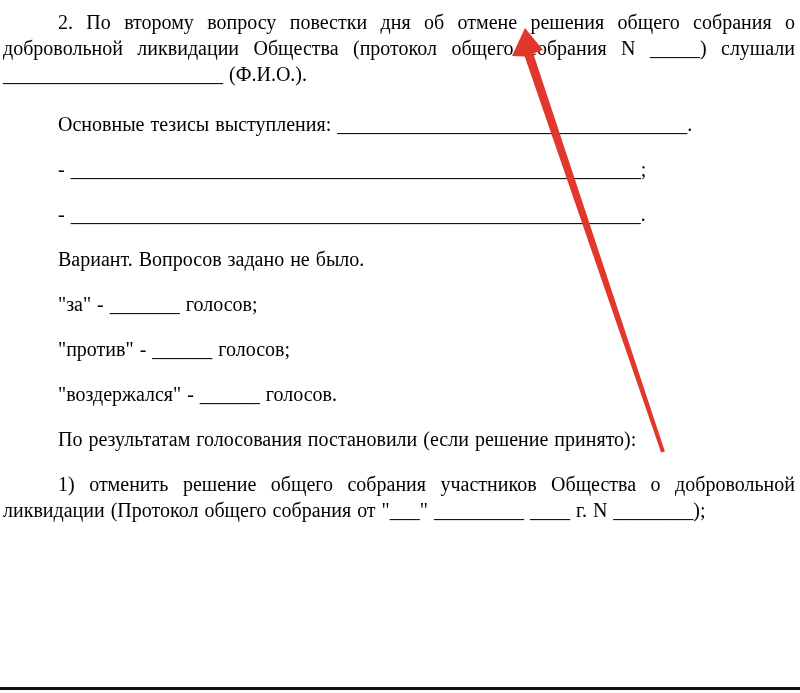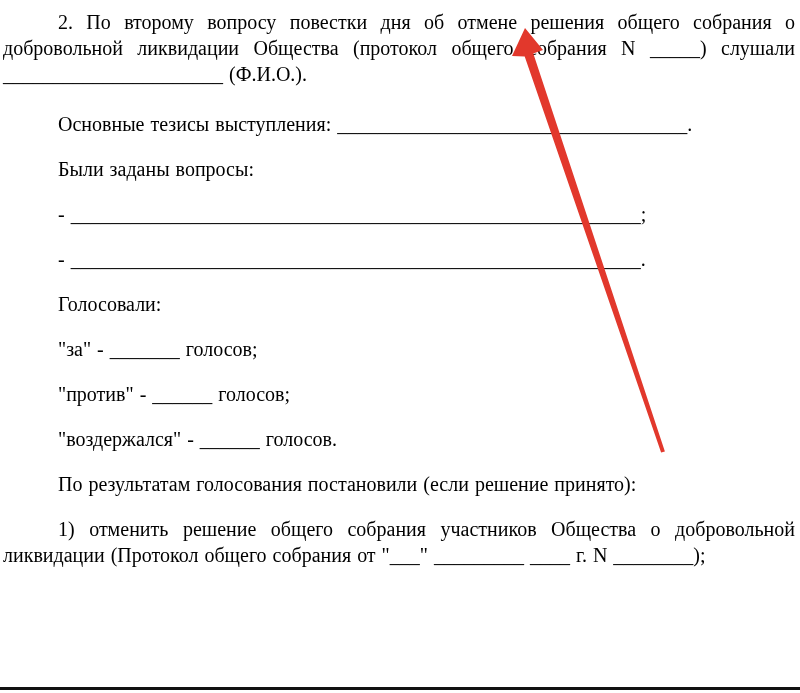--- a/index.html
+++ b/index.html
@@ -48,24 +48,23 @@
     background: #111111;
     z-index: 2;
   }
 </style>
 </head>
 <body>
 
 <div class="doc">
     <p>2. По второму вопросу повестки дня об отмене решения общего собрания о добровольной ликвидации Общества (протокол общего собрания N _____) слушали ______________________ (Ф.И.О.).</p>
     <p>Основные тезисы выступления: ___________________________________.</p>
-    <p>Были заданы вопросы:</p>
     <p>- _________________________________________________________;</p>
     <p>- _________________________________________________________.</p>
-    <p>Голосовали:</p>
+    <p>Вариант. Вопросов задано не было.</p>
     <p>"за" - _______ голосов;</p>
     <p>"против" - ______ голосов;</p>
     <p>"воздержался" - ______ голосов.</p>
     <p>По результатам голосования постановили (если решение принято):</p>
     <p>1) отменить решение общего собрания участников Общества о добровольной ликвидации (Протокол общего собрания от "___" _________ ____ г. N ________);</p>
   </div>
 
 <div class="cutoff-line"></div>
 
 <svg class="annotation-arrow" viewBox="0 0 800 693" xmlns="http://www.w3.org/2000/svg">

